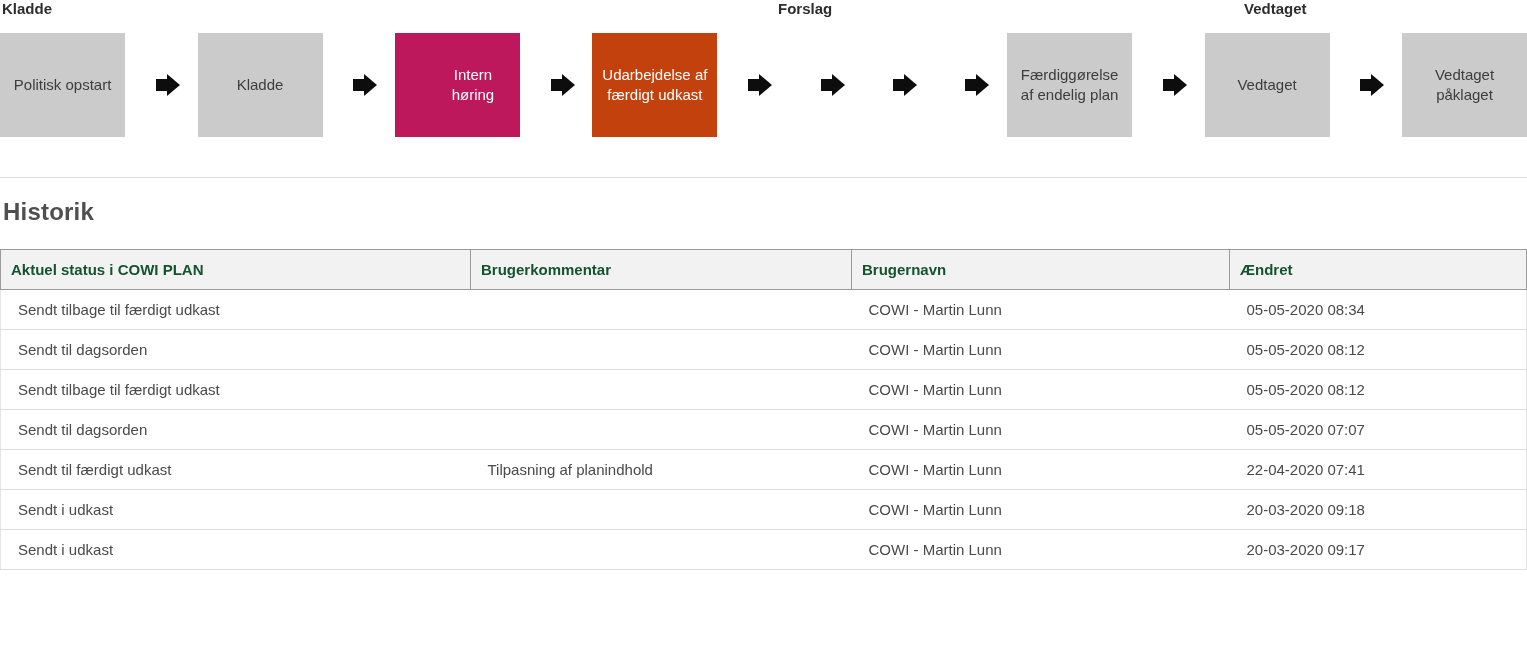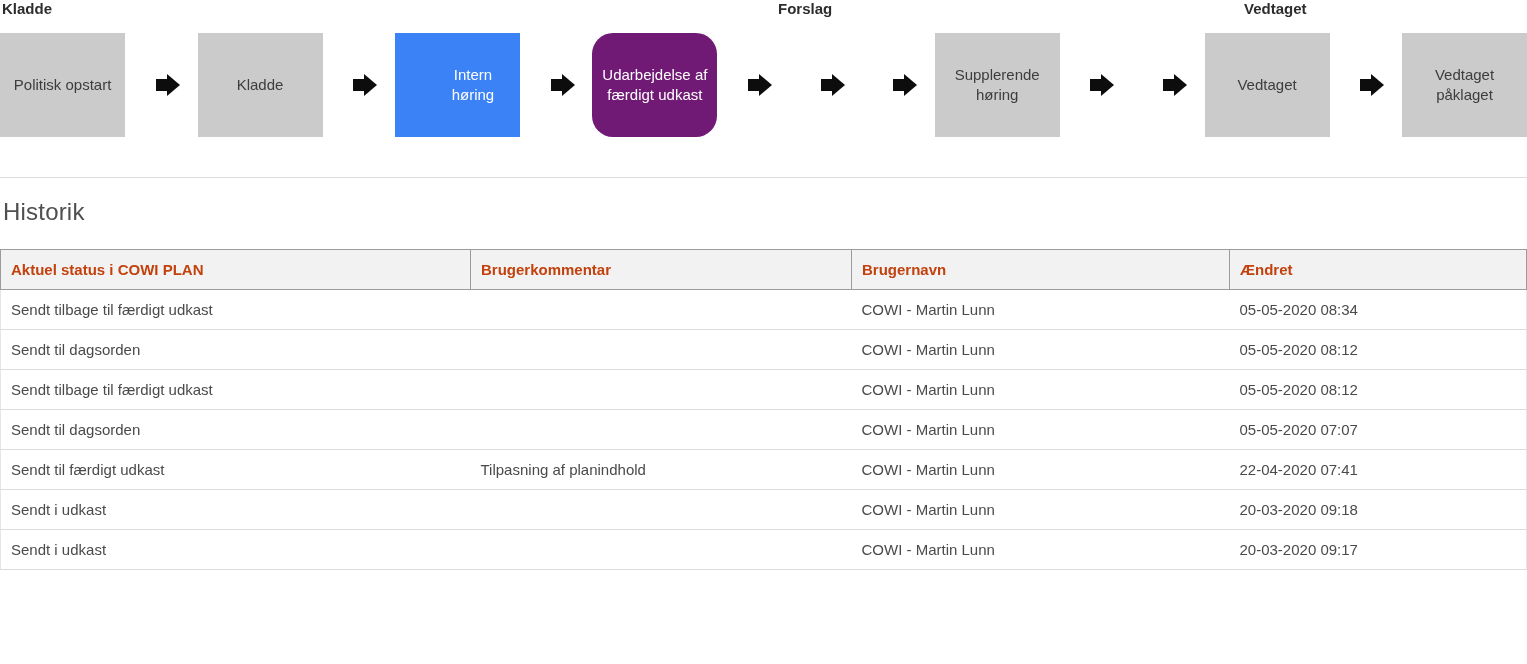--- a/index.html
+++ b/index.html
@@ -49,22 +49,22 @@
     display: flex;
     align-items: center;
     justify-content: center;
     text-align: center;
     padding: 0 9px;
     font-size: 15px;
     line-height: 1.35;
     background: #cbcbcb;
     color: #3d3d3d;
   }
-  .stage.active-teal { background: #3b82f6; color: #ffffff; padding-left: 40px; }
-  .stage.active-green { background: #701a75; color: #ffffff; border-radius: 21px; }
+  .stage.active-teal { background: #be185d; color: #ffffff; padding-left: 40px; }
+  .stage.active-green { background: #c2410c; color: #ffffff; }
   .arrow {
     flex: 1 1 auto;
     display: flex;
     align-items: center;
     justify-content: center;
   }
   .arrow-shape {
     display: block;
     width: 11px;
     height: 12px;
@@ -91,48 +91,48 @@
     margin: 40px 0 0 0;
   }
 
   
   .history {
     padding: 0;
   }
   .history-title {
     margin: 20px 0 0 3px;
     font-size: 24px;
-    font-weight: 400;
+    font-weight: 700;
     color: #4f4f4f;
     letter-spacing: 0.2px;
   }
   .history-table {
     width: 100%;
     border-collapse: collapse;
     margin-top: 23px;
     font-size: 15px;
     table-layout: fixed;
     border-left: 1px solid #e5e5e5;
     border-right: 1px solid #e5e5e5;
   }
   .history-table thead th {
     background: #f2f2f2;
     border: 1px solid #9b9b9b;
     font-weight: bold;
-    color: #c2410c;
+    color: #14532d;
     text-align: left;
     padding: 0 10px;
     height: 40px;
     box-sizing: border-box;
   }
   .history-table tbody td {
     border-bottom: 1px solid #dcdcdc;
     color: #4a4a4a;
     text-align: left;
-    padding: 0 10px;
+    padding: 0 17px;
     height: 40px;
     box-sizing: border-box;
     white-space: nowrap;
     overflow: hidden;
   }
   .col-status  { width: 470px; }
   .col-comment { width: 381px; }
   .col-user    { width: 378px; }
   .col-changed { width: auto;  }
 </style>
@@ -163,24 +163,24 @@
         <div class="stage active-green">Udarbejdelse af færdigt udkast</div>
         <div class="arrow">
           <span class="arrow-shape"></span>
         </div>
         <div class="arrow">
           <span class="arrow-shape"></span>
         </div>
         <div class="arrow">
           <span class="arrow-shape"></span>
         </div>
-        <div class="stage ">Supplerende høring</div>
-        <div class="arrow">
-          <span class="arrow-shape"></span>
-        </div>
+        <div class="arrow">
+          <span class="arrow-shape"></span>
+        </div>
+        <div class="stage ">Færdiggørelse af endelig plan</div>
         <div class="arrow">
           <span class="arrow-shape"></span>
         </div>
         <div class="stage ">Vedtaget</div>
         <div class="arrow">
           <span class="arrow-shape"></span>
         </div>
         <div class="stage ">Vedtaget påklaget</div>
       </div>
   </section>

